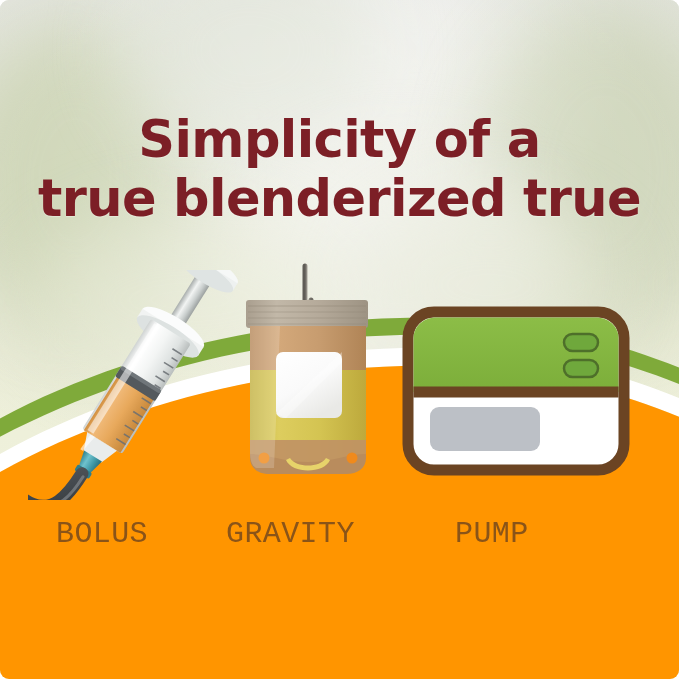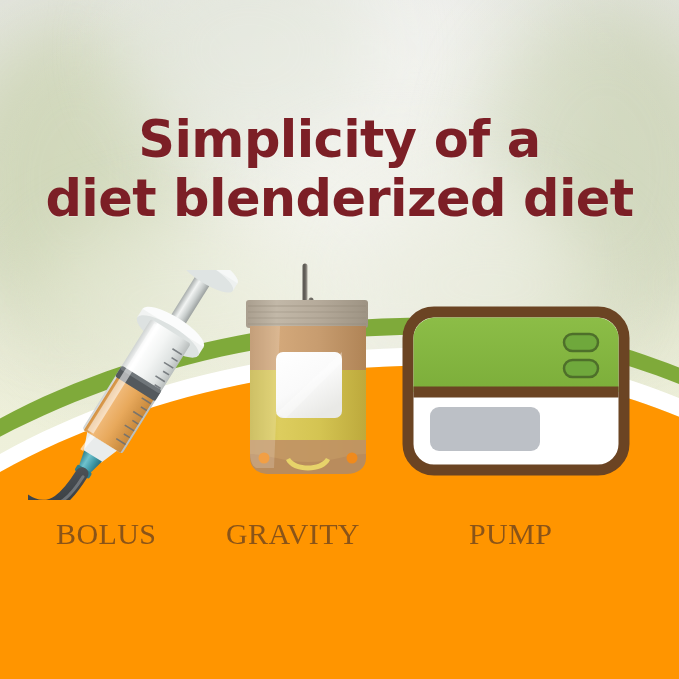--- a/index.html
+++ b/index.html
@@ -9,20 +9,21 @@
   }
   body {
     font-family: "Liberation Sans", sans-serif;
   }
   #poster {
     position: relative;
     width: 679px;
     height: 679px;
     overflow: hidden;
     background: #e9eadf;
+    border-radius: 9px;
   }
 
   
   .bg-base {
     position: absolute;
     inset: 0;
     background:
       radial-gradient(ellipse 420px 300px at 50% 8%, rgba(255,255,255,0.55), rgba(255,255,255,0) 70%),
       radial-gradient(ellipse 300px 340px at 12% 28%, rgba(214,221,196,0.85), rgba(214,221,196,0) 72%),
       radial-gradient(ellipse 280px 360px at 88% 26%, rgba(208,216,190,0.8), rgba(208,216,190,0) 72%),
@@ -97,29 +98,29 @@
     top: 306px;
     width: 228px;
     height: 170px;
   }
   .pump svg { display: block; }
 
   
   .caption {
     position: absolute;
     color: #8a5418;
-    font-family: Liberation Serif, serif;
+    font-family: Liberation Mono, monospace;
     font-weight: normal;
     font-size: 30px;
     letter-spacing: 0.4px;
     white-space: nowrap;
   }
   .cap-bolus   { left: 56px;  top: 517px; }
   .cap-gravity { left: 226px; top: 517px; }
-  .cap-pump    { left: 469px; top: 517px; }
+  .cap-pump    { left: 455px; top: 517px; }
 </style>
 </head>
 <body>
 
 <div id="poster">
 
   <div class="bg-base"></div>
   <div class="bg-blotch blotch-a"></div>
   <div class="bg-blotch blotch-b"></div>
   <div class="bg-blotch blotch-c"></div>
@@ -144,21 +145,21 @@
                  L 766 456 C 626 386, 524 364, 402 366 C 234 370, 66 424, -60 510 Z" fill="#ffffff"></path>
 
         <path d="M -60 510 C 60 424, 234 370, 402 366 C 524 364, 626 386, 766 456
                  L 766 700 L -60 700 Z" fill="#ff9500"></path>
       </g>
     </svg>
   </div>
 
   <h1 class="headline">
     <span>Simplicity of a</span>
-    <span class="l2">diet blenderized diet</span>
+    <span class="l2">true blenderized true</span>
   </h1>
 
   <div class="syringe">
     <svg width="220" height="230" viewBox="0 0 220 230" xmlns="http://www.w3.org/2000/svg">
       <defs>
         <linearGradient id="barrelG" x1="0" y1="0" x2="1" y2="0">
           <stop offset="0%" stop-color="#cfd3d2"></stop>
           <stop offset="18%" stop-color="#ffffff"></stop>
           <stop offset="48%" stop-color="#f3f5f4"></stop>
           <stop offset="78%" stop-color="#dfe3e2"></stop>

